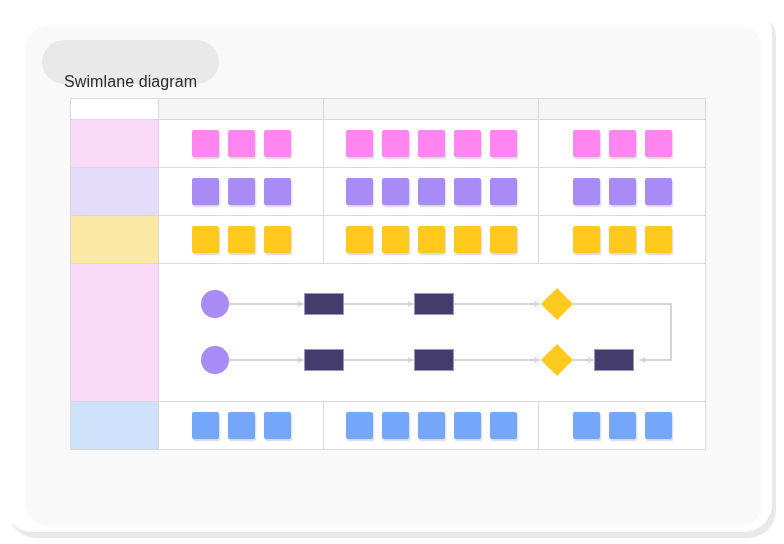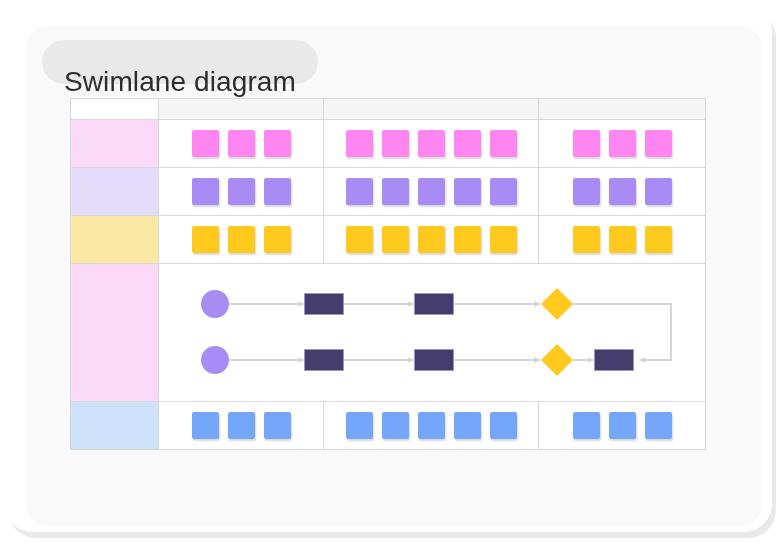--- a/index.html
+++ b/index.html
@@ -53,21 +53,21 @@
     left: 16px;
     top: 14px;
     height: 44px;
     padding: 0 22px;
     display: flex;
     align-items: center;
     border-radius: 22px;
     background: #e9e9e9;
   }
   #title-pill .title-text {
-    font-size: 28px;
+    font-size: 16px;
     color: #2d2d2d;
     letter-spacing: 0.1px;
     white-space: nowrap;
     margin-top: 40px;
   }
 
   
   #swimlane-table {
     position: absolute;
     left: 44px;

